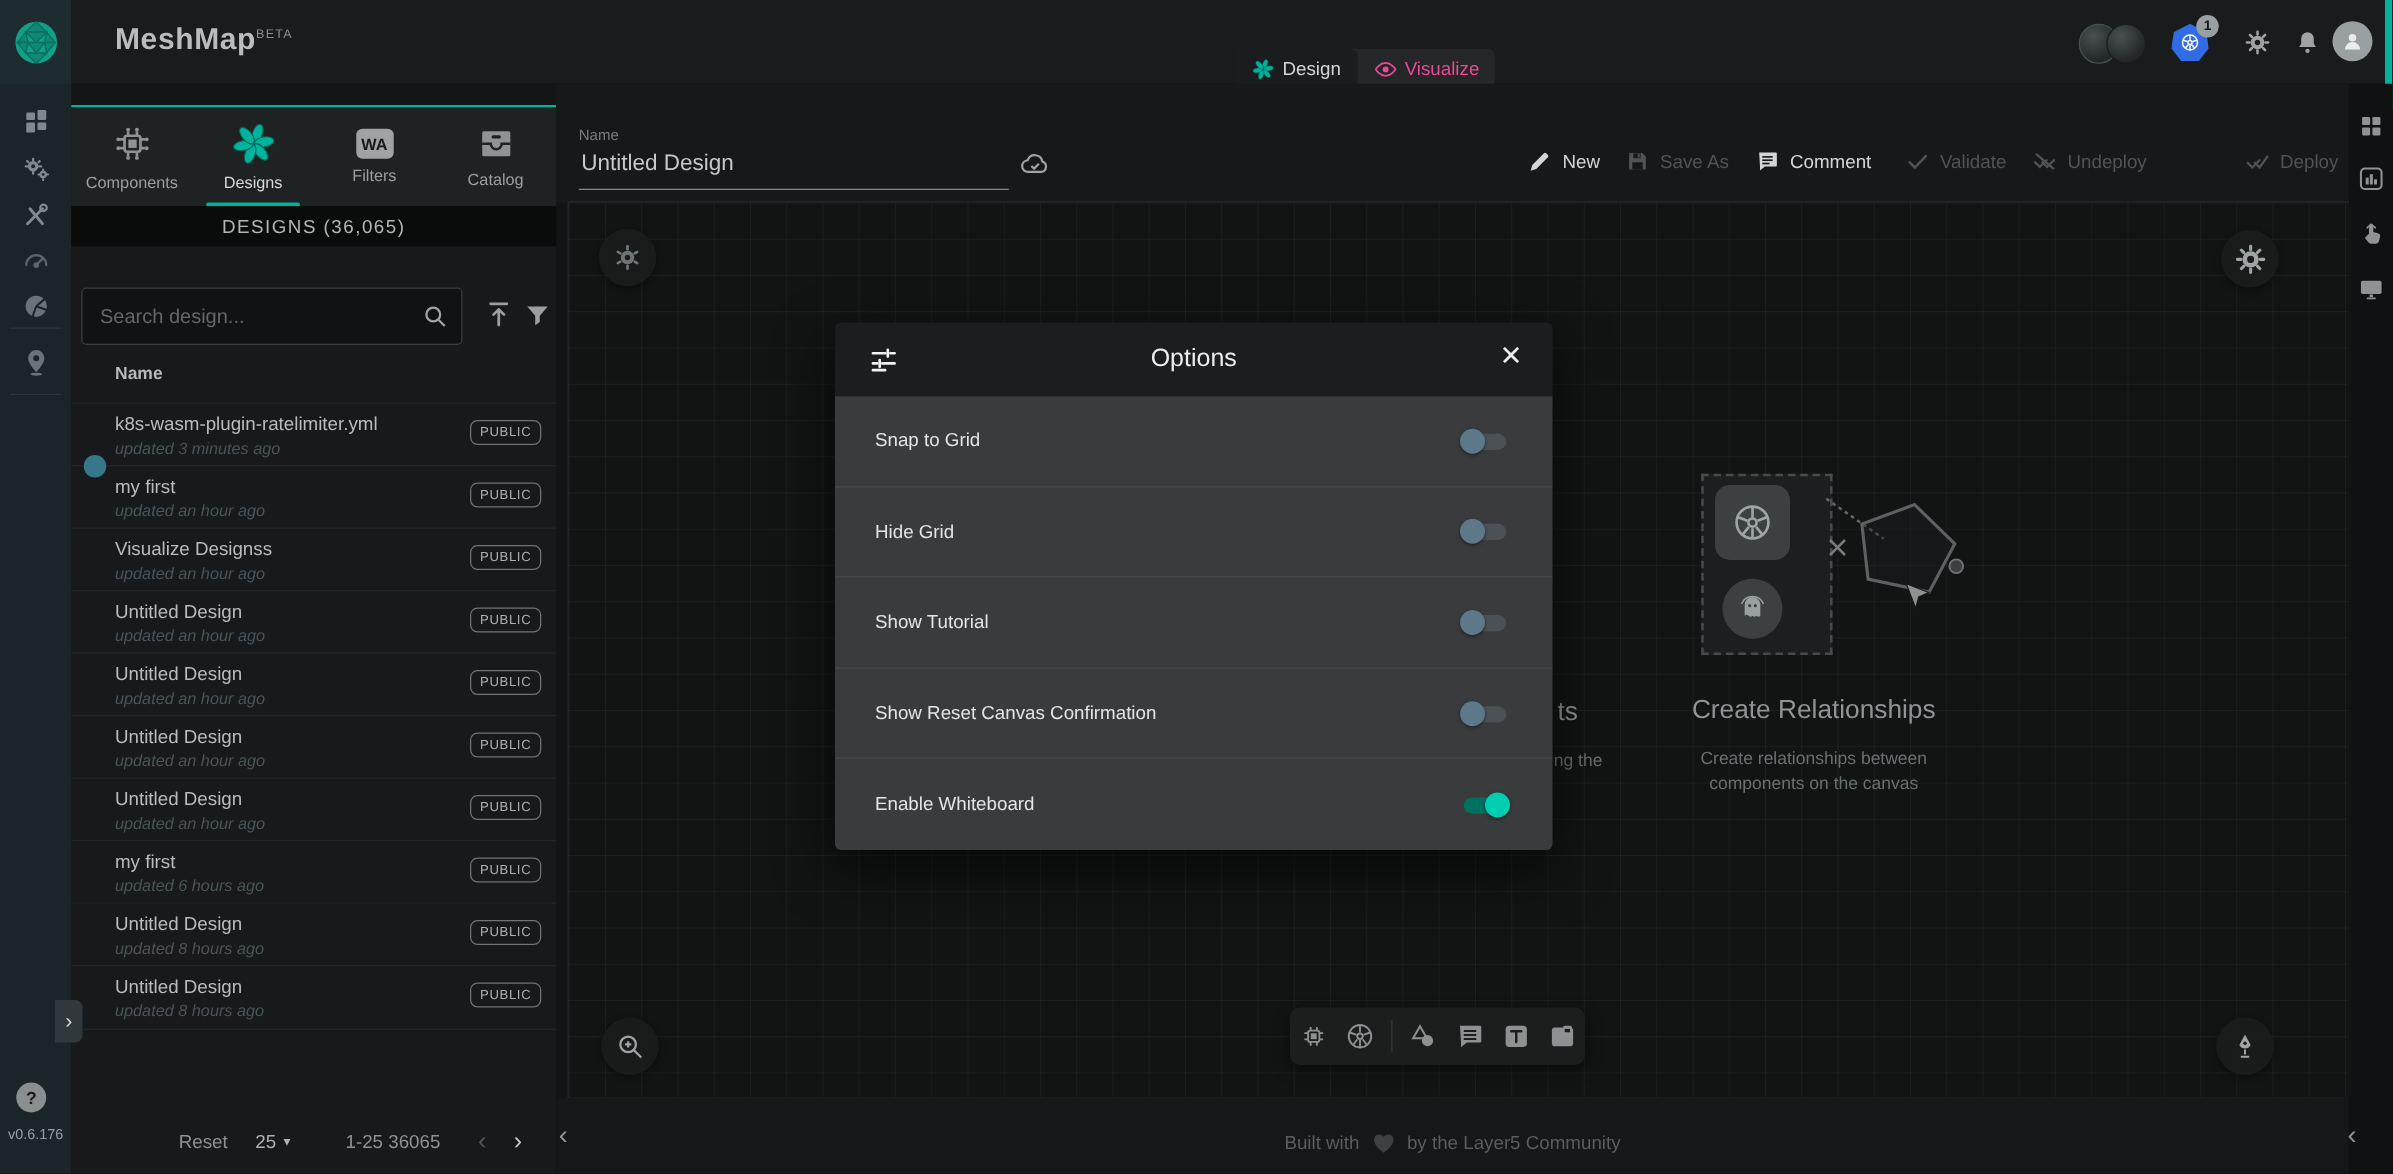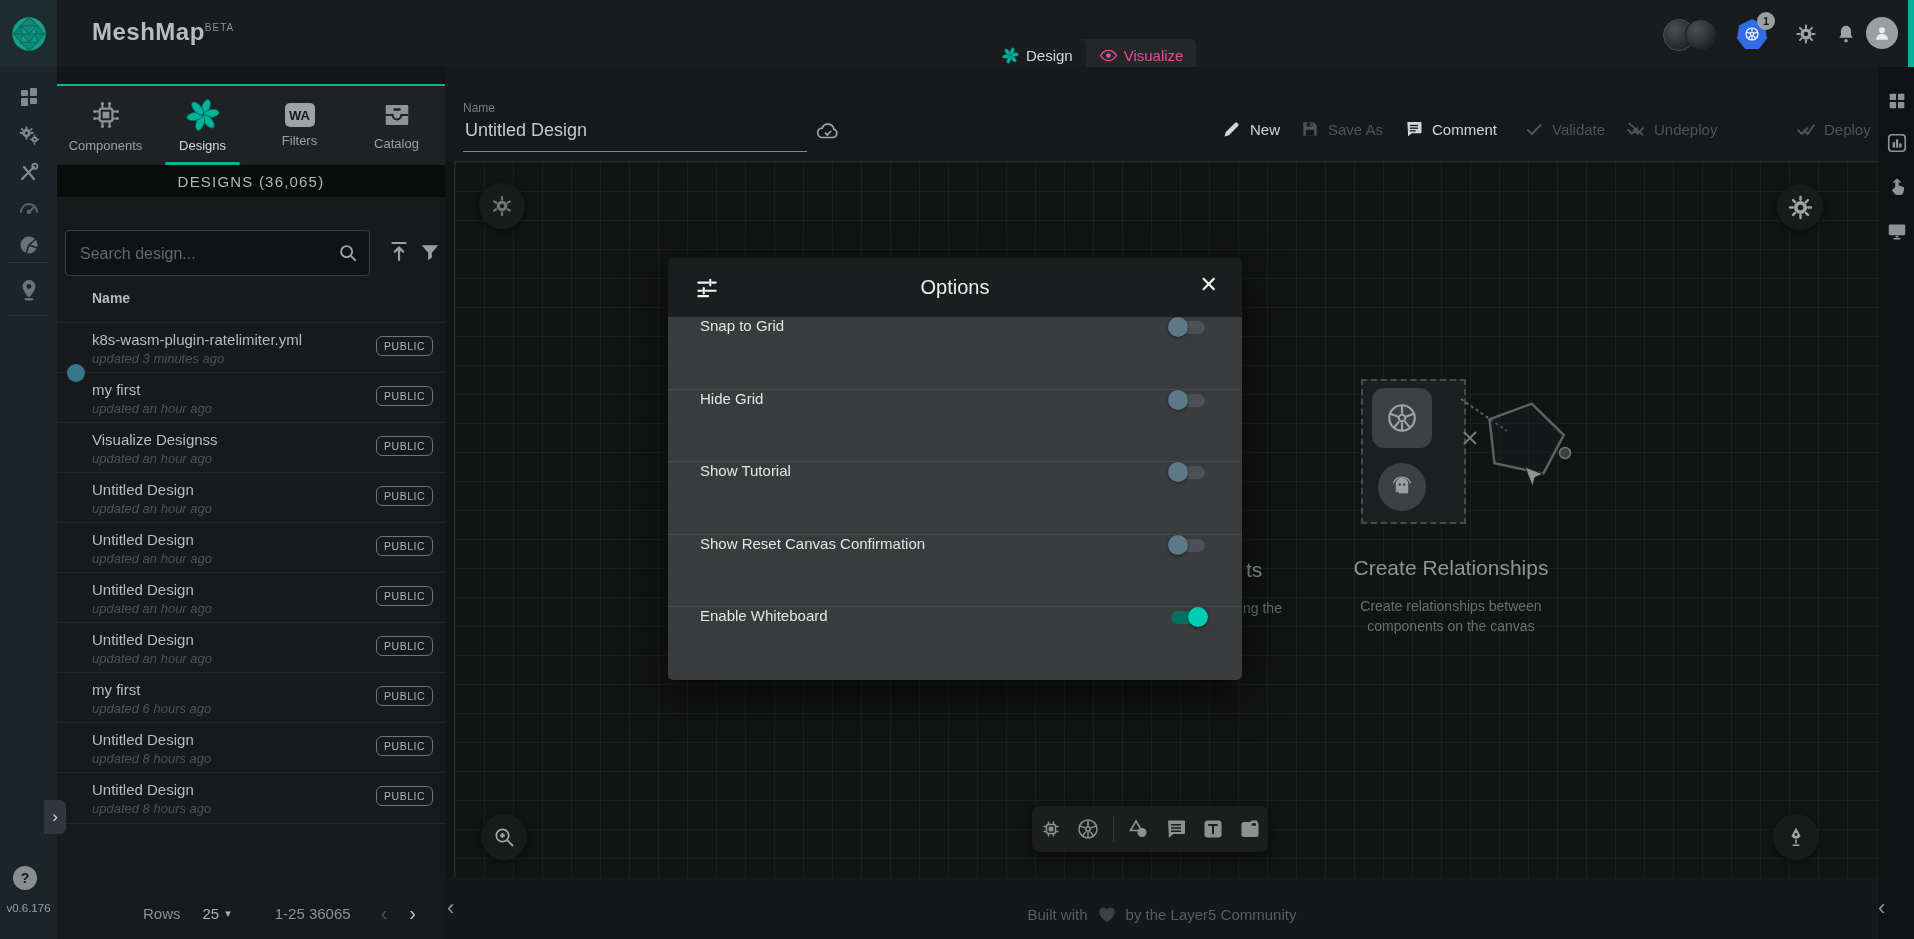--- a/index.html
+++ b/index.html
@@ -103,21 +103,21 @@
 
   
   #modal{left:668px;top:258px;width:574px;height:422px;border-radius:5px;box-shadow:0 14px 44px rgba(0,0,0,.65);z-index:10;}
   #modal-hdr{position:absolute;left:0;top:0;width:574px;height:59px;background:#1c1d1e;border-radius:5px 5px 0 0;
              display:flex;align-items:center;}
   #modal-title{position:absolute;left:0;width:574px;text-align:center;font-size:20px;color:#eceeee;}
   #modal-tune{position:absolute;left:26px;top:17px;width:26px;height:26px;color:#f2f4f4;}
   #modal-close{position:absolute;right:24px;top:16px;font-size:22px;color:#eceeee;cursor:pointer;line-height:1;}
   #modal-body{position:absolute;left:0;top:59px;width:574px;height:363px;background:#3a3b3c;border-radius:0 0 5px 5px;
               display:grid;grid-template-rows:repeat(5,1fr);}
-  .opt-row{display:flex;justify-content:space-between;padding:0 34px 0 32px;
+  .opt-row{display:flex;align-items:center;justify-content:space-between;padding:0 34px 0 32px;
            border-bottom:1px solid rgba(255,255,255,.08);}
   .opt-row:last-child{border-bottom:none;}
   .opt-label{font-size:15px;color:#e3e5e5;}
   .switch{position:relative;width:40px;height:20px;cursor:pointer;flex:none;}
   .switch .track{position:absolute;left:3px;top:4px;width:34px;height:13px;border-radius:7px;background:#4b5154;}
   .switch .knob{position:absolute;left:0;top:0;width:20px;height:20px;border-radius:50%;background:#5d7888;
                 box-shadow:0 1px 3px rgba(0,0,0,.5);}
   .switch.on .track{background:#00715f;}
   .switch.on .knob{left:20px;background:#00cdb2;}
 
@@ -377,21 +377,21 @@
       <div class="lrow-sub">updated 8 hours ago</div>
       <div class="lrow-badge">PUBLIC</div>
     </div>
     <div class="lrow abs" style="top:705px;border-bottom:1px solid #232627">
       <div class="lrow-name">Untitled Design</div>
       <div class="lrow-sub">updated 8 hours ago</div>
       <div class="lrow-badge">PUBLIC</div>
     </div>
 
     <div id="pagination" class="abs">
-      <span style="margin-left:86px">Rows</span>
+      <span style="margin-left:86px">Reset</span>
       <span class="ps" style="margin-left:22px">25</span>
       <span class="ps" style="margin-left:6px;font-size:11px">▾</span>
       <span style="margin-left:44px">1-25 36065</span>
       <span class="pg-btn" style="margin-left:30px;color:#515658">‹</span>
       <span class="pg-btn" style="margin-left:22px;color:#c6c9c9">›</span>
     </div>
   </div>
 
   <div id="main-strip" class="abs"></div>
   <div id="canvas" class="abs"></div>

